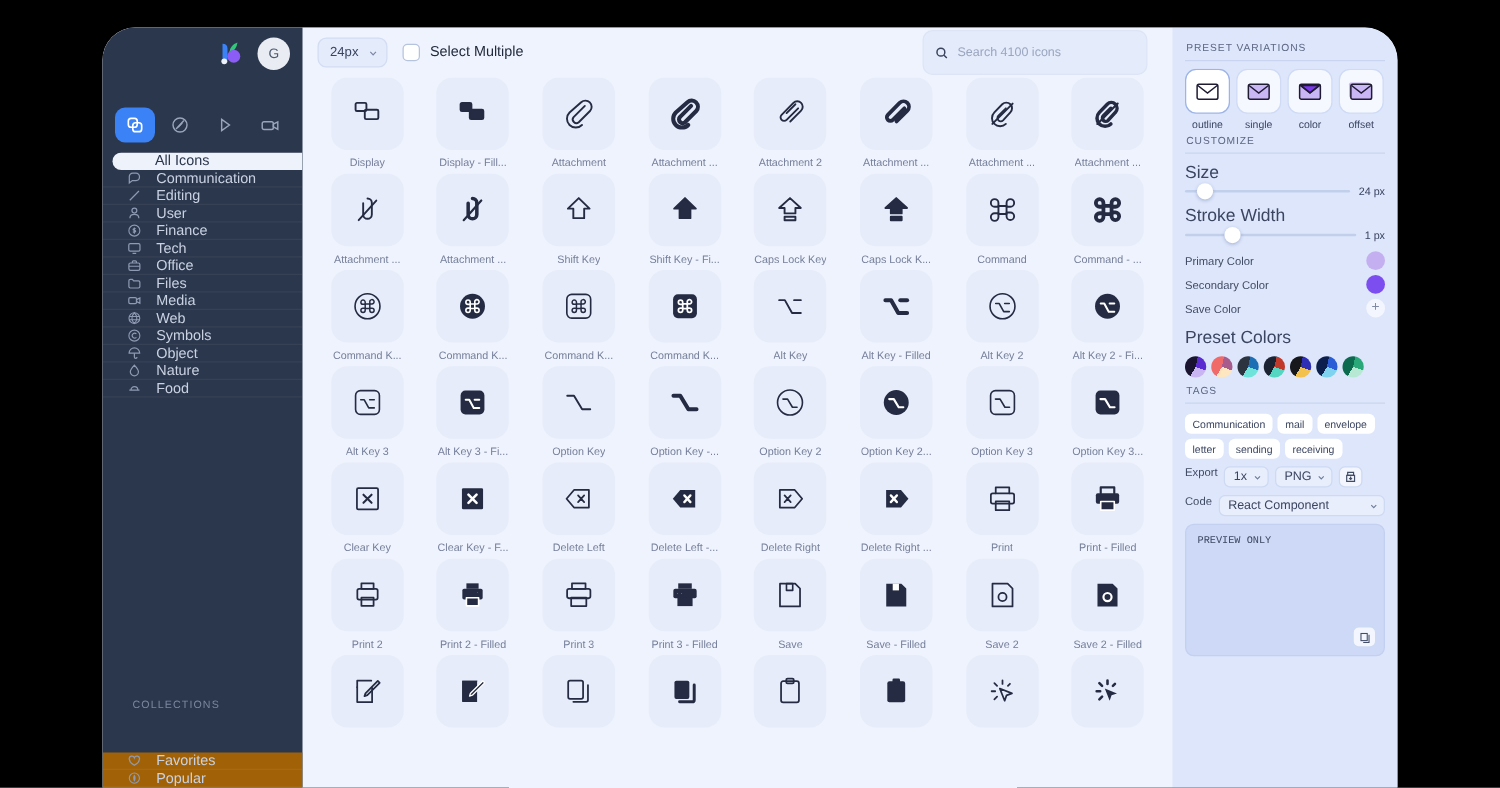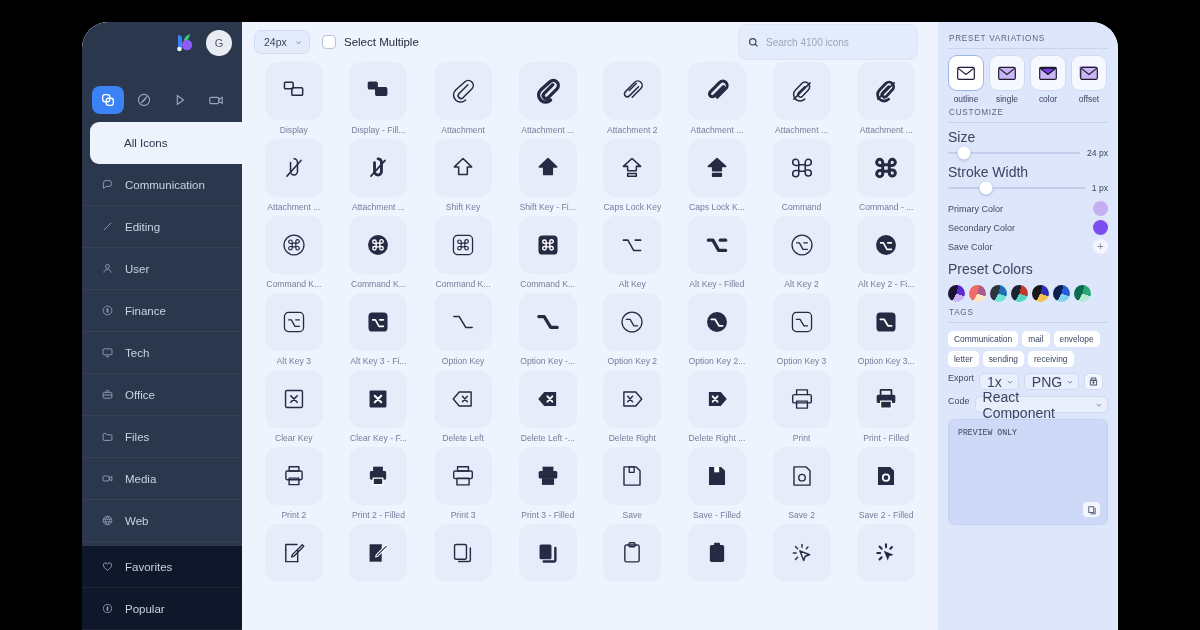--- a/index.html
+++ b/index.html
@@ -56,21 +56,21 @@
   }
   .mode-tab {
     width: 32px; height: 28px; border-radius: 8px;
     display: flex; align-items: center; justify-content: center;
     color: #9aa5bb;
   }
   .mode-tab.active { background: #3b82f6; color: #fff; }
 
   #sidebar-list { flex: 1 1 auto; overflow: hidden; position: relative; }
   .nav-item {
-    height: 42px;
+    height: 14px;
     display: flex; align-items: center;
     gap: 11px;
     padding-left: 18px;
     color: #c9d2e2;
     font-size: 11.5px;
     border-bottom: 1px solid rgba(255,255,255,0.055);
     position: relative;
   }
   .nav-item .nav-ico {
     width: 14px; height: 14px; flex: 0 0 14px;
@@ -90,21 +90,21 @@
 
   #collections-label {
     position: absolute;
     left: 24px; bottom: 62px;
     font-size: 8.5px; letter-spacing: 0.9px;
     color: #7b879e;
   }
   #collections {
     position: absolute;
     left: 0; bottom: 0; width: 100%;
-    background: #0f172a;
+    background: #a16207;
   }
 
   
   #main {
     flex: 1 1 auto;
     background: #eef3fd;
     display: flex; flex-direction: column;
     min-width: 0;
   }
   #toolbar {
@@ -246,21 +246,21 @@
     background: #fff; border-radius: 5px;
     padding: 3px 6px; font-size: 8.4px; color: #3b4560;
   }
 
   #export-row, #code-row { display: flex; gap: 5px; margin-top: 6px; }
   .mini-select {
     height: 17px; background: #e8eefc;
     border: 1px solid #cddaf2; border-radius: 5px;
     display: flex; align-items: center; justify-content: space-between;
     gap: 4px; padding: 0 4px 0 7px;
-    font-size: 14px; color: #3b4560;
+    font-size: 10px; color: #3b4560;
   }
   .icon-btn {
     width: 19px; height: 17px; background: #f3f6ff;
     border: 1px solid #cddaf2; border-radius: 5px;
     display: flex; align-items: center; justify-content: center;
     color: #414c66;
   }
   #code-area {
     margin-top: 6px;
     height: 106px;

